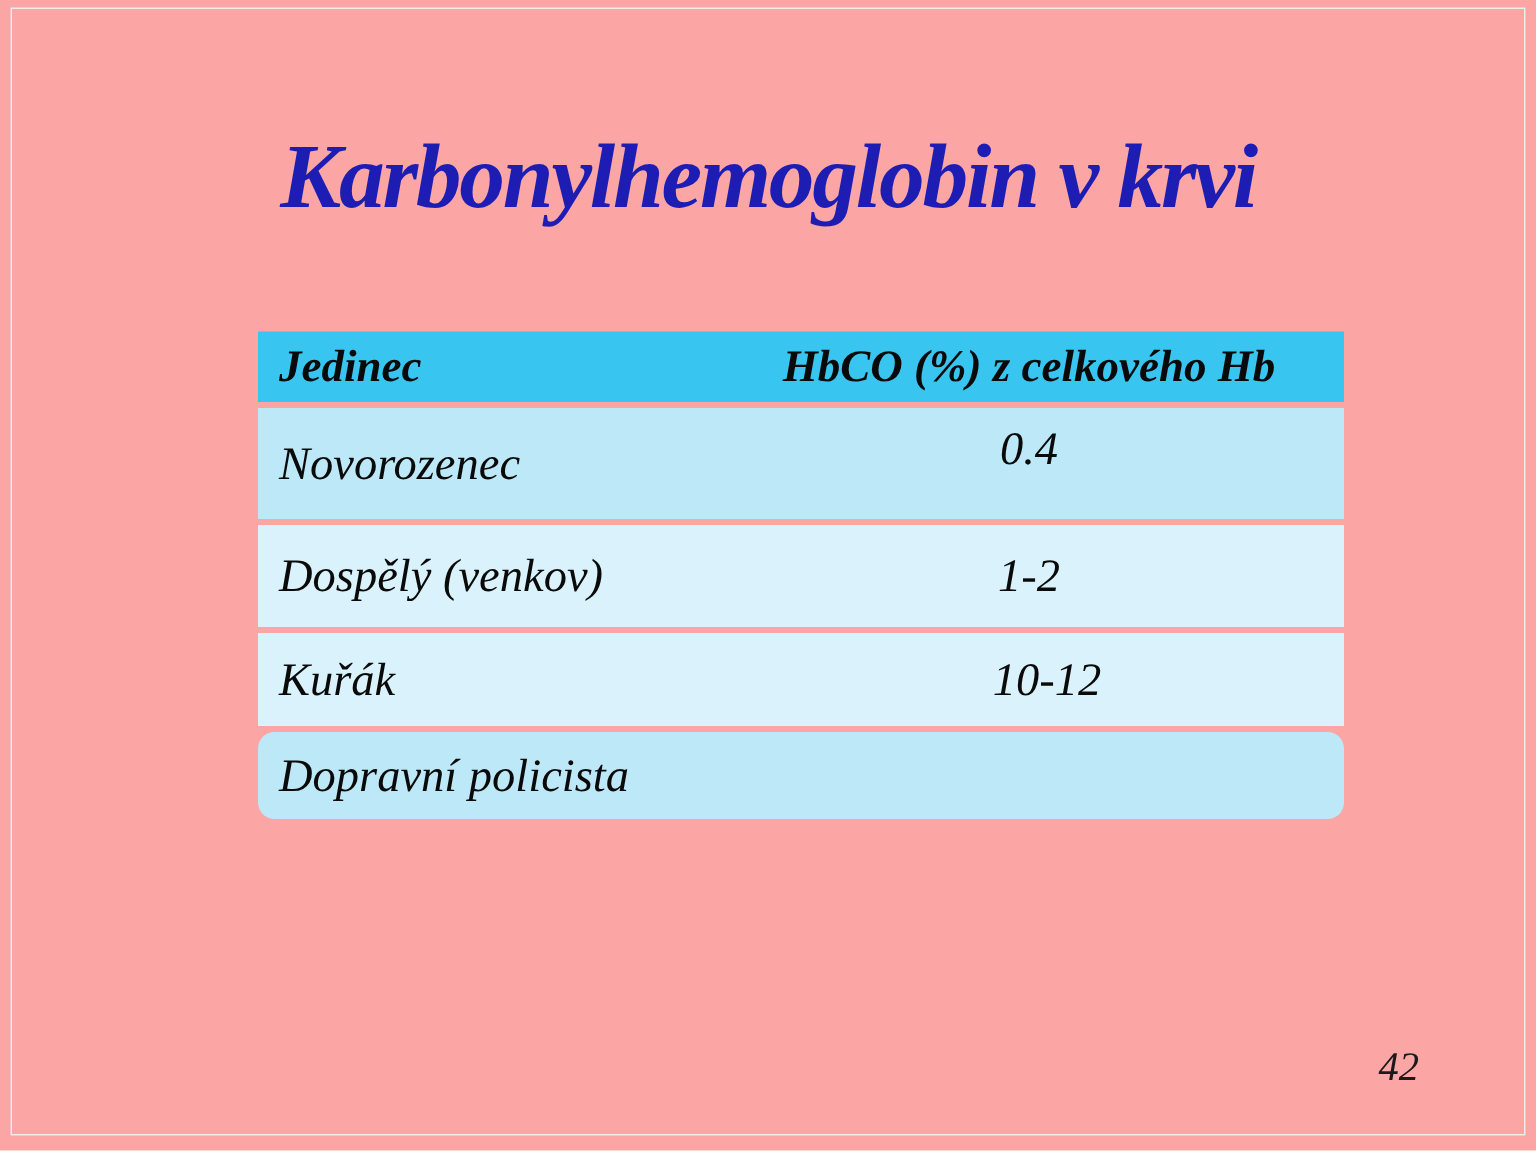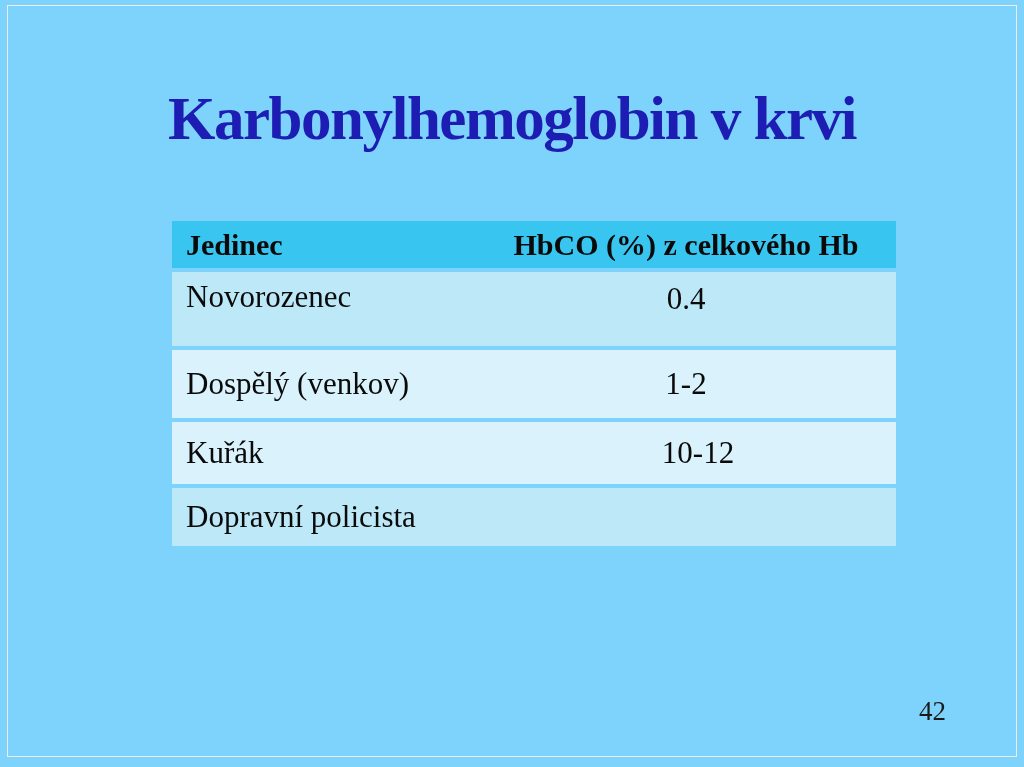--- a/index.html
+++ b/index.html
@@ -44,21 +44,21 @@
     top: 221px;
     width: 724px;
     display: flex;
     flex-direction: column;
   }
   .trow {
     display: flex;
     flex-direction: row;
     margin-bottom: 4px;
   }
-  .trow:last-child { margin-bottom: 12px; }
+  .trow:last-child { margin-bottom: 12px; border-radius: 11px; }
   .cell {
     color: #0a0a0a;
     font-size: 31px;
     line-height: 1.1;
     display: flex;
     align-items: center;
   }
   .cell.col1 {
     width: 300px;
     padding-left: 14px;
@@ -71,37 +71,37 @@
     justify-content: center;
     text-align: center;
   }
   .trow.header { height: 47px; }
   .trow.header .cell {
     font-weight: bold;
     font-size: 30px;
   }
   .trow.r0 { height: 74px; }
   .trow.r0 .cell { align-items: flex-start; padding-top: 10px; }
-  .trow.r0 .cell.col1 { padding-top: 8px; }
+  .trow.r0 .cell.col1 { padding-top: 20px; }
   .trow.r1 { height: 68px; }
   .trow.r2 { height: 63px; }
   .trow.r3 { height: 62px; gap: 24px; }
   .trow.r4 { height: 58px; }
   .page-number {
     position: absolute;
     top: 696px;
     right: 78px;
     font-size: 27px;
     color: #1a1a1a;
   }
 </style>
 </head>
 <body>
 
-<div class="slide" style="background: #7dd3fc;">
+<div class="slide" style="background: #fca5a5; font-style: italic;">
 
   <div class="slide-edge"></div>
 
   <h1 class="slide-title" style="color: rgb(29, 29, 180);">Karbonylhemoglobin v krvi</h1>
 
   <div class="hbco-table">
 
     <div class="trow header" style="background: rgb(56, 198, 240);">
       <div class="cell col1">Jedinec</div>
       <div class="cell col2">HbCO (%) z celkového Hb</div>

